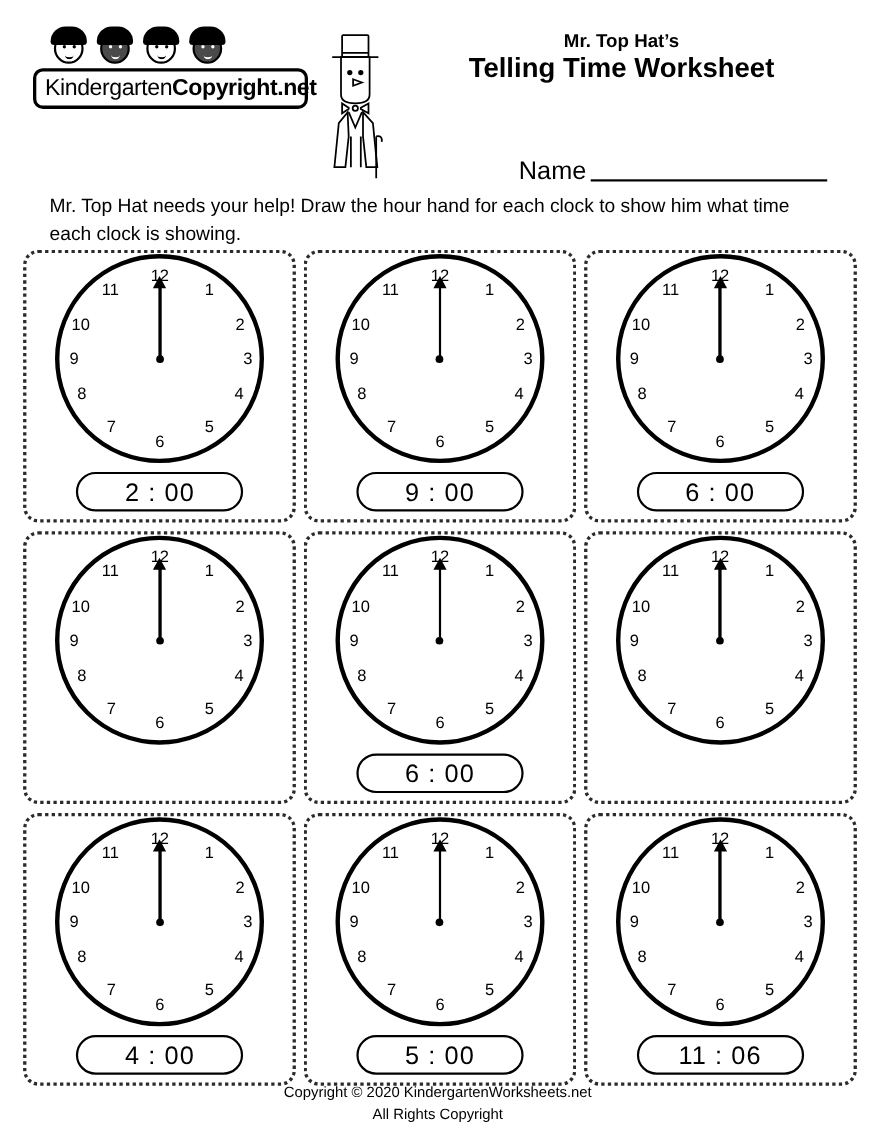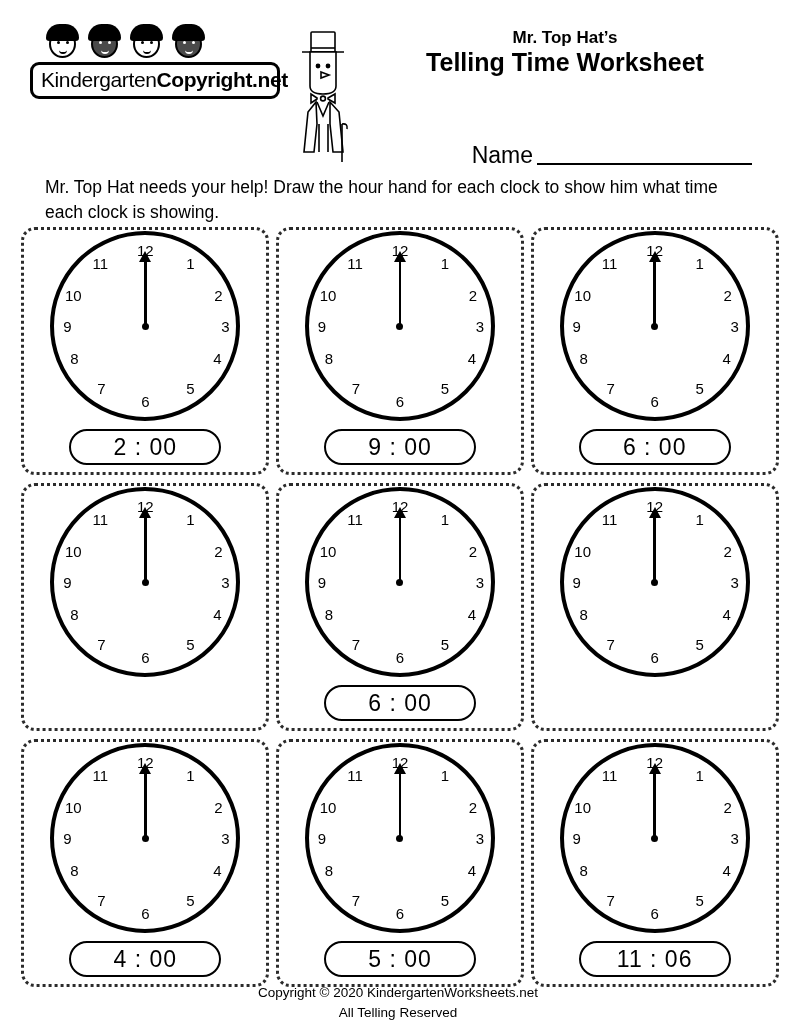--- a/index.html
+++ b/index.html
@@ -552,14 +552,14 @@
       <div class="arrow-head"></div>
       <div class="center-dot"></div>
     </div>
     <div class="time-box">11 : 06</div>
   </div>
 
 </div>
 
 <div class="footer">
   <div>Copyright © 2020 KindergartenWorksheets.net</div>
-  <div>All Telling Reserved</div>
+  <div>All Rights Copyright</div>
 </div>
 
 </body></html>

